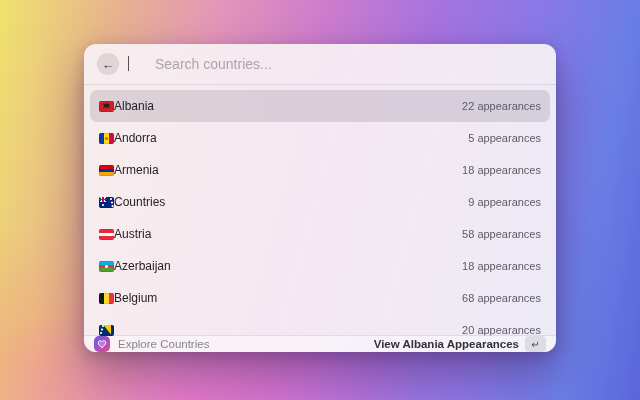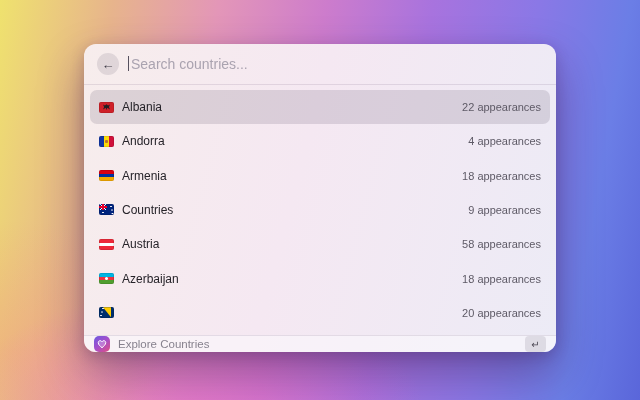--- a/index.html
+++ b/index.html
@@ -20,29 +20,29 @@
     background: linear-gradient(105deg, #f7edec 0%, #f5e8f2 45%, #ecebf6 100%);
     box-shadow: 0 22px 45px rgba(55,22,75,0.40), 0 4px 14px rgba(55,22,75,0.22);
   }
 
   
   .search-bar { height:41px; flex:none; display:flex; align-items:center; gap:9px;
     padding:0 13px; border-bottom:1px solid rgba(85,65,100,0.13); }
   .back-btn { width:22px; height:22px; flex:none; border:none; border-radius:50%;
     background:rgba(72,62,84,0.13); color:#3e3a46; font-size:13px; line-height:1;
     display:flex; align-items:center; justify-content:center; cursor:pointer; }
-  .input-wrap { flex:1; display:flex; align-items:flex-start; }
+  .input-wrap { flex:1; display:flex; align-items:flex-start;gap:24px; }
   .caret { width:1px; height:15px; background:#56505e; flex:none; }
   .search-input { flex:1; border:none; background:transparent; outline:none;
     font-family:"Liberation Sans",sans-serif; font-size:14px; color:#36323d; padding-left:2px; }
   .search-input::placeholder { color:#aaa3b0; opacity:1; }
 
   
   .list { flex:1; display:flex; flex-direction:column; padding:5px 6px; min-height:0; }
-  .row { flex:1; display:flex; align-items:center; gap:8px; padding:16px 9px;
+  .row { flex:1; display:flex; align-items:center; padding:16px 9px;
     border-radius:7px; min-height:0; cursor:default; }
   .row.selected { background:rgba(80,66,92,0.16); }
   .country { font-size:12px; color:#262329; white-space:nowrap; }
   .appearances { margin-left:auto; font-size:11px; color:#5e5a66; white-space:nowrap;text-align:right; }
 
   
   .flag { width:15px; height:11px; flex:none; border-radius:2px; position:relative;
     overflow:hidden; box-shadow: inset 0 0 0 0.5px rgba(0,0,0,0.18); }
   .flag::before, .flag::after { content:""; position:absolute; }
 
@@ -113,21 +113,21 @@
 
   <div class="list" id="country-list">
       <div class="row selected">
         <span class="flag flag-al"></span>
         <span class="country">Albania</span>
         <span class="appearances">22 appearances</span>
       </div>
       <div class="row">
         <span class="flag flag-ad"></span>
         <span class="country">Andorra</span>
-        <span class="appearances">4 appearances</span>
+        <span class="appearances">5 appearances</span>
       </div>
       <div class="row">
         <span class="flag flag-am"></span>
         <span class="country">Armenia</span>
         <span class="appearances">18 appearances</span>
       </div>
       <div class="row">
         <span class="flag flag-au"></span>
         <span class="country">Countries</span>
         <span class="appearances">9 appearances</span>
@@ -136,30 +136,36 @@
         <span class="flag flag-at"></span>
         <span class="country">Austria</span>
         <span class="appearances">58 appearances</span>
       </div>
       <div class="row">
         <span class="flag flag-az"></span>
         <span class="country">Azerbaijan</span>
         <span class="appearances">18 appearances</span>
       </div>
       <div class="row">
+        <span class="flag flag-be"></span>
+        <span class="country">Belgium</span>
+        <span class="appearances">68 appearances</span>
+      </div>
+      <div class="row">
         <span class="flag flag-ba"></span>
         <span class="appearances">20 appearances</span>
       </div>
     </div>
 
   <div class="footer">
     <span class="app-icon">
       <svg width="10" height="10" viewBox="0 0 24 24">
         <path d="M12 21C8 17.5 3 13.6 3 8.8 3 5.9 5.2 4 7.6 4 9.4 4 11 5 12 6.6 13 5 14.6 4 16.4 4 18.8 4 21 5.9 21 8.8c0 4.8-5 8.7-9 12.2z" fill="rgba(255,255,255,0.25)" stroke="#ffffff" stroke-width="2.4"></path>
       </svg>
     </span>
     <span class="app-name">Explore Countries</span>
     <div class="action">
+      <span class="action-label">View Albania Appearances</span>
       <span class="key">↵</span>
     </div>
   </div>
 
 </div>
 
 </body></html>

